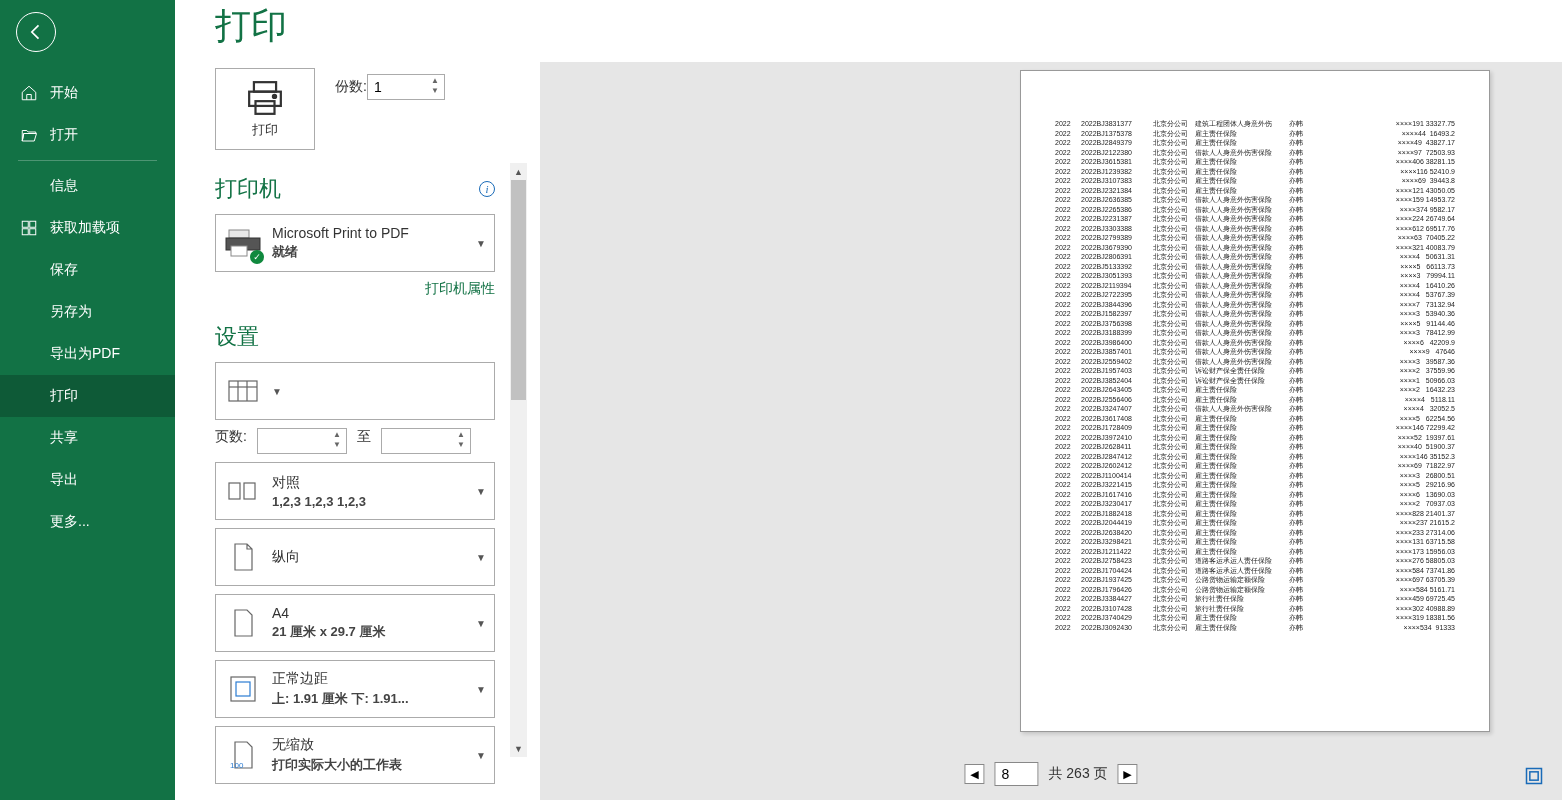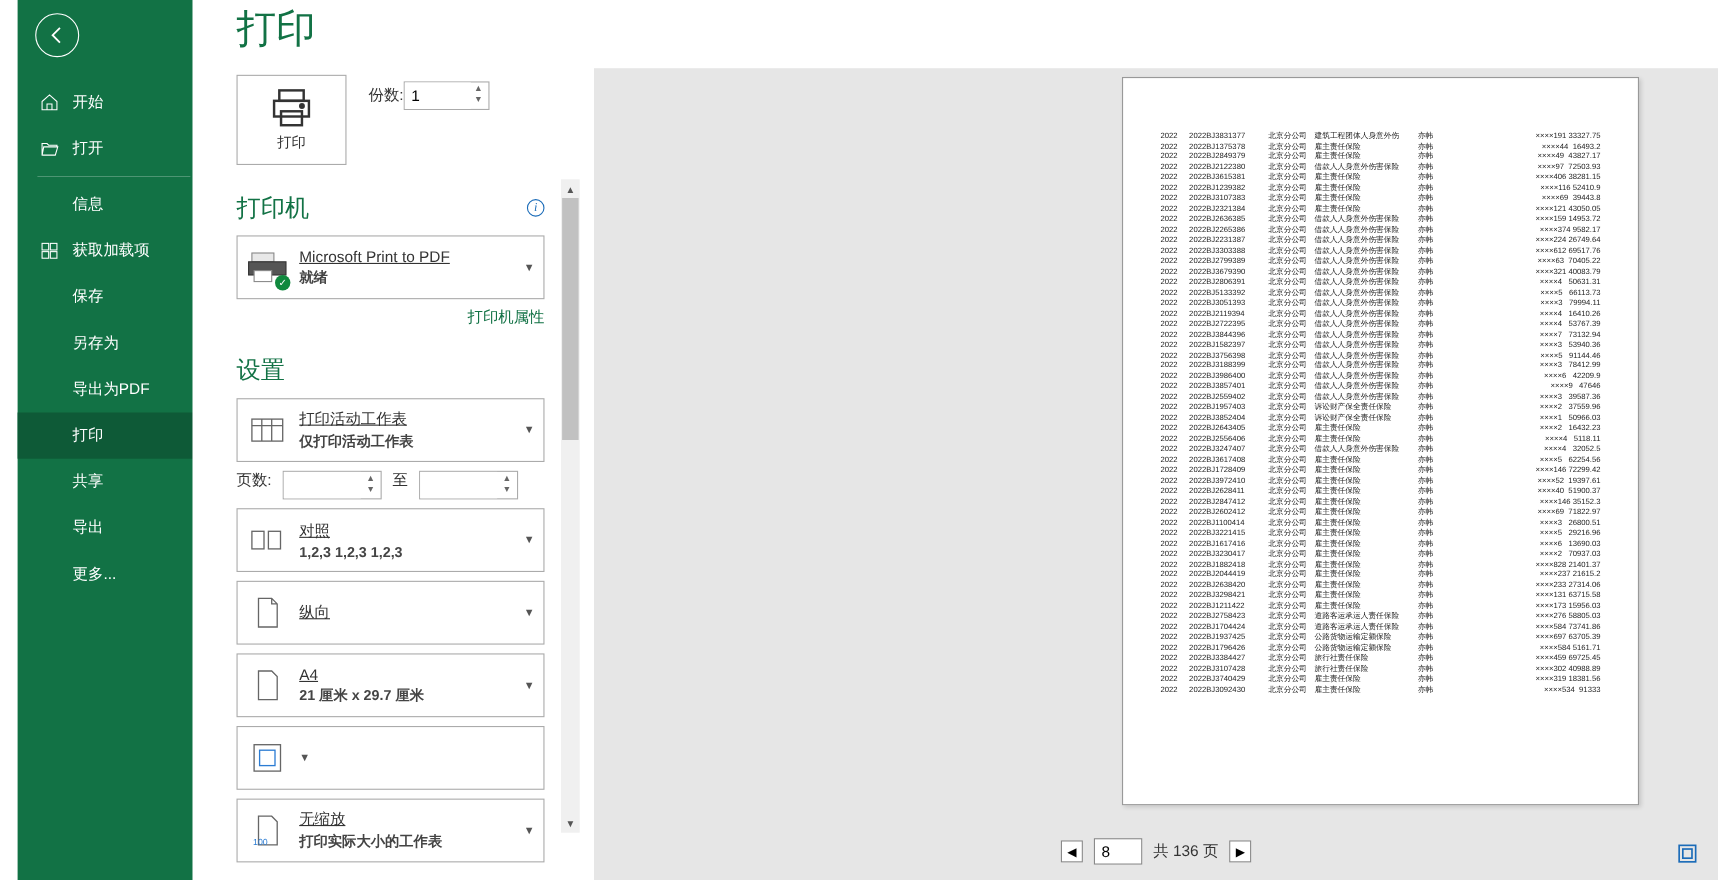--- a/index.html
+++ b/index.html
@@ -1,18 +1,18 @@
 <!DOCTYPE html>
 <html><head>
   <meta charset="utf-8">
   <style>
     * { margin: 0; padding: 0; box-sizing: border-box; font-family: "Microsoft YaHei", "Segoe UI", sans-serif; }
     body { background: #fff; overflow: hidden; width: 1562px; height: 800px; position: relative; }
     
-    .sidebar { position: absolute; left: 16px; top: 0; width: 175px; height: 800px; background: #127245; color: #fff; }
+    .sidebar { position: absolute; left: 0; top: 0; width: 175px; height: 800px; background: #127245; color: #fff; }
     .back-btn { display: flex; align-items: center; justify-content: center; width: 40px; height: 40px; margin: 12px 16px 20px; border: 1.5px solid #fff; border-radius: 50%; cursor: pointer; }
     .back-btn svg { width: 20px; height: 20px; fill: #fff; }
     
     .nav-item { display: flex; align-items: center; padding: 12px 20px; cursor: pointer; font-size: 14px; }
     .nav-item.active { background: #0e5a37; }
     .nav-item .nav-icon { width: 18px; height: 18px; margin-right: 12px; display: flex; align-items: center; justify-content: center; }
     .nav-item .nav-icon svg { width: 18px; height: 18px; fill: none; stroke: #fff; stroke-width: 1.3; }
     .nav-divider { border-top: 1px solid rgba(255,255,255,0.25); margin: 4px 18px; }
     .nav-noicon { padding-left: 50px; }
     
@@ -31,21 +31,21 @@
     .spinner input { border: none; width: 60px; height: 100%; padding: 0 6px; font-size: 14px; outline: none; }
     .spin-arrows { position: absolute; right: 2px; top: 0; bottom: 0; width: 14px; display: flex; flex-direction: column; justify-content: center; }
     .spin-arrows div { height: 10px; font-size: 8px; line-height: 8px; color: #666; cursor: pointer; text-align: center; }
     
     .sec-title { font-size: 22px; font-weight: 300; color: #127245; margin: 24px 0 10px 0; display: flex; align-items: center; justify-content: space-between; }
     .info-icon { width: 16px; height: 16px; border: 1.5px solid #1a6bb8; border-radius: 50%; color: #1a6bb8; font-size: 11px; display: flex; align-items: center; justify-content: center; font-family: Georgia, serif; font-style: italic; }
     
     .combo { border: 1px solid #ababab; height: 58px; display: flex; align-items: center; padding: 0 8px; position: relative; cursor: pointer; margin-bottom: 8px; }
     .combo .combo-icon { width: 38px; height: 38px; display: flex; align-items: center; justify-content: center; margin-right: 10px; flex-shrink: 0; }
     .combo .combo-text { flex: 1; }
-    .combo .line1 { font-size: 14px; color: #333; text-decoration: underline; }
+    .combo .line1 { font-size: 14px; color: #333; }
     .combo .line2 { font-size: 13px; color: #444; margin-top: 2px; font-weight: bold; }
     .combo .combo-arrow { font-size: 10px; color: #555; }
     
     .printer-icon { position: relative; }
     .printer-icon svg { width: 36px; height: 28px; }
     .printer-status { position: absolute; bottom: -2px; right: -2px; width: 14px; height: 14px; background: #10893e; border-radius: 50%; display: flex; align-items: center; justify-content: center; }
     .printer-status::after { content: '✓'; color: #fff; font-size: 9px; }
     
     .link { color: #127245; font-size: 14px; text-align: right; cursor: pointer; margin-bottom: 8px; }
     
@@ -191,24 +191,20 @@
 
     <div class="combo">
       <div class="combo-icon sheets-icon">
           <svg viewBox="0 0 32 32">
             <rect x="2" y="6" width="28" height="20"></rect>
             <line x1="2" y1="12" x2="30" y2="12"></line>
             <line x1="11" y1="6" x2="11" y2="26"></line>
             <line x1="20" y1="6" x2="20" y2="26"></line>
           </svg>
         </div>
-      <div class="combo-text">
-        <div class="line1">打印活动工作表</div>
-        <div class="line2">仅打印活动工作表</div>
-      </div>
       <span class="combo-arrow">▼</span>
     </div>
 
     <div class="pages-row">
       <span class="pages-label">页数:</span>
       <div class="small-spinner"><input type="text" value="" style=""><div class="spin-arrows">
             <div>▲</div>
             <div>▼</div>
           </div></div>
       <span class="pages-label">至</span>
@@ -257,20 +253,25 @@
       <span class="combo-arrow">▼</span>
     </div>
 
     <div class="combo">
       <div class="combo-icon margin-icon">
           <svg viewBox="0 0 32 32">
             <rect x="4" y="4" width="24" height="24"></rect>
             <rect x="9" y="9" width="14" height="14" stroke="#2b7cd3"></rect>
           </svg>
         </div>
+      <div class="combo-text">
+        <div class="line1">正常边距</div>
+        <div class="line2"></div>
+        <div class="line2">上: 1.91 厘米 下: 1.91...</div>
+      </div>
       <span class="combo-arrow">▼</span>
     </div>
 
     <div class="combo" style="position:relative;">
       <div class="combo-icon scale-icon" style="position:relative;">
           <svg viewBox="0 0 32 32">
             <path d="M8 3h12l5 5v21H8z"></path>
           </svg>
           <span class="scale-num">100</span>
         </div>
@@ -288,21 +289,21 @@
     <div class="scrollbar-arrow" style="bottom:-17px">▼</div>
   </div>
 
   <div class="preview-area">
     <div class="preview-page">
       <div class="data-table" id="preview-rows"><div class="data-row"><span class="c1">2022</span><span class="c2">2022BJ3831377</span><span class="c3">北京分公司</span><span class="c4">建筑工程团体人身意外伤</span><span class="c5">亦帏</span><span class="c6">××××191 33327.75</span></div><div class="data-row"><span class="c1">2022</span><span class="c2">2022BJ1375378</span><span class="c3">北京分公司</span><span class="c4">雇主责任保险</span><span class="c5">亦帏</span><span class="c6">××××44  16493.2</span></div><div class="data-row"><span class="c1">2022</span><span class="c2">2022BJ2849379</span><span class="c3">北京分公司</span><span class="c4">雇主责任保险</span><span class="c5">亦帏</span><span class="c6">××××49  43827.17</span></div><div class="data-row"><span class="c1">2022</span><span class="c2">2022BJ2122380</span><span class="c3">北京分公司</span><span class="c4">借款人人身意外伤害保险</span><span class="c5">亦帏</span><span class="c6">××××97  72503.93</span></div><div class="data-row"><span class="c1">2022</span><span class="c2">2022BJ3615381</span><span class="c3">北京分公司</span><span class="c4">雇主责任保险</span><span class="c5">亦帏</span><span class="c6">××××406 38281.15</span></div><div class="data-row"><span class="c1">2022</span><span class="c2">2022BJ1239382</span><span class="c3">北京分公司</span><span class="c4">雇主责任保险</span><span class="c5">亦帏</span><span class="c6">××××116 52410.9</span></div><div class="data-row"><span class="c1">2022</span><span class="c2">2022BJ3107383</span><span class="c3">北京分公司</span><span class="c4">雇主责任保险</span><span class="c5">亦帏</span><span class="c6">××××69  39443.8</span></div><div class="data-row"><span class="c1">2022</span><span class="c2">2022BJ2321384</span><span class="c3">北京分公司</span><span class="c4">雇主责任保险</span><span class="c5">亦帏</span><span class="c6">××××121 43050.05</span></div><div class="data-row"><span class="c1">2022</span><span class="c2">2022BJ2636385</span><span class="c3">北京分公司</span><span class="c4">借款人人身意外伤害保险</span><span class="c5">亦帏</span><span class="c6">××××159 14953.72</span></div><div class="data-row"><span class="c1">2022</span><span class="c2">2022BJ2265386</span><span class="c3">北京分公司</span><span class="c4">借款人人身意外伤害保险</span><span class="c5">亦帏</span><span class="c6">××××374 9582.17</span></div><div class="data-row"><span class="c1">2022</span><span class="c2">2022BJ2231387</span><span class="c3">北京分公司</span><span class="c4">借款人人身意外伤害保险</span><span class="c5">亦帏</span><span class="c6">××××224 26749.64</span></div><div class="data-row"><span class="c1">2022</span><span class="c2">2022BJ3303388</span><span class="c3">北京分公司</span><span class="c4">借款人人身意外伤害保险</span><span class="c5">亦帏</span><span class="c6">××××612 69517.76</span></div><div class="data-row"><span class="c1">2022</span><span class="c2">2022BJ2799389</span><span class="c3">北京分公司</span><span class="c4">借款人人身意外伤害保险</span><span class="c5">亦帏</span><span class="c6">××××63  70405.22</span></div><div class="data-row"><span class="c1">2022</span><span class="c2">2022BJ3679390</span><span class="c3">北京分公司</span><span class="c4">借款人人身意外伤害保险</span><span class="c5">亦帏</span><span class="c6">××××321 40083.79</span></div><div class="data-row"><span class="c1">2022</span><span class="c2">2022BJ2806391</span><span class="c3">北京分公司</span><span class="c4">借款人人身意外伤害保险</span><span class="c5">亦帏</span><span class="c6">××××4   50631.31</span></div><div class="data-row"><span class="c1">2022</span><span class="c2">2022BJ5133392</span><span class="c3">北京分公司</span><span class="c4">借款人人身意外伤害保险</span><span class="c5">亦帏</span><span class="c6">××××5   66113.73</span></div><div class="data-row"><span class="c1">2022</span><span class="c2">2022BJ3051393</span><span class="c3">北京分公司</span><span class="c4">借款人人身意外伤害保险</span><span class="c5">亦帏</span><span class="c6">××××3   79994.11</span></div><div class="data-row"><span class="c1">2022</span><span class="c2">2022BJ2119394</span><span class="c3">北京分公司</span><span class="c4">借款人人身意外伤害保险</span><span class="c5">亦帏</span><span class="c6">××××4   16410.26</span></div><div class="data-row"><span class="c1">2022</span><span class="c2">2022BJ2722395</span><span class="c3">北京分公司</span><span class="c4">借款人人身意外伤害保险</span><span class="c5">亦帏</span><span class="c6">××××4   53767.39</span></div><div class="data-row"><span class="c1">2022</span><span class="c2">2022BJ3844396</span><span class="c3">北京分公司</span><span class="c4">借款人人身意外伤害保险</span><span class="c5">亦帏</span><span class="c6">××××7   73132.94</span></div><div class="data-row"><span class="c1">2022</span><span class="c2">2022BJ1582397</span><span class="c3">北京分公司</span><span class="c4">借款人人身意外伤害保险</span><span class="c5">亦帏</span><span class="c6">××××3   53940.36</span></div><div class="data-row"><span class="c1">2022</span><span class="c2">2022BJ3756398</span><span class="c3">北京分公司</span><span class="c4">借款人人身意外伤害保险</span><span class="c5">亦帏</span><span class="c6">××××5   91144.46</span></div><div class="data-row"><span class="c1">2022</span><span class="c2">2022BJ3188399</span><span class="c3">北京分公司</span><span class="c4">借款人人身意外伤害保险</span><span class="c5">亦帏</span><span class="c6">××××3   78412.99</span></div><div class="data-row"><span class="c1">2022</span><span class="c2">2022BJ3986400</span><span class="c3">北京分公司</span><span class="c4">借款人人身意外伤害保险</span><span class="c5">亦帏</span><span class="c6">××××6   42209.9</span></div><div class="data-row"><span class="c1">2022</span><span class="c2">2022BJ3857401</span><span class="c3">北京分公司</span><span class="c4">借款人人身意外伤害保险</span><span class="c5">亦帏</span><span class="c6">××××9   47646</span></div><div class="data-row"><span class="c1">2022</span><span class="c2">2022BJ2559402</span><span class="c3">北京分公司</span><span class="c4">借款人人身意外伤害保险</span><span class="c5">亦帏</span><span class="c6">××××3   39587.36</span></div><div class="data-row"><span class="c1">2022</span><span class="c2">2022BJ1957403</span><span class="c3">北京分公司</span><span class="c4">诉讼财产保全责任保险</span><span class="c5">亦帏</span><span class="c6">××××2   37559.96</span></div><div class="data-row"><span class="c1">2022</span><span class="c2">2022BJ3852404</span><span class="c3">北京分公司</span><span class="c4">诉讼财产保全责任保险</span><span class="c5">亦帏</span><span class="c6">××××1   50966.03</span></div><div class="data-row"><span class="c1">2022</span><span class="c2">2022BJ2643405</span><span class="c3">北京分公司</span><span class="c4">雇主责任保险</span><span class="c5">亦帏</span><span class="c6">××××2   16432.23</span></div><div class="data-row"><span class="c1">2022</span><span class="c2">2022BJ2556406</span><span class="c3">北京分公司</span><span class="c4">雇主责任保险</span><span class="c5">亦帏</span><span class="c6">××××4   5118.11</span></div><div class="data-row"><span class="c1">2022</span><span class="c2">2022BJ3247407</span><span class="c3">北京分公司</span><span class="c4">借款人人身意外伤害保险</span><span class="c5">亦帏</span><span class="c6">××××4   32052.5</span></div><div class="data-row"><span class="c1">2022</span><span class="c2">2022BJ3617408</span><span class="c3">北京分公司</span><span class="c4">雇主责任保险</span><span class="c5">亦帏</span><span class="c6">××××5   62254.56</span></div><div class="data-row"><span class="c1">2022</span><span class="c2">2022BJ1728409</span><span class="c3">北京分公司</span><span class="c4">雇主责任保险</span><span class="c5">亦帏</span><span class="c6">××××146 72299.42</span></div><div class="data-row"><span class="c1">2022</span><span class="c2">2022BJ3972410</span><span class="c3">北京分公司</span><span class="c4">雇主责任保险</span><span class="c5">亦帏</span><span class="c6">××××52  19397.61</span></div><div class="data-row"><span class="c1">2022</span><span class="c2">2022BJ2628411</span><span class="c3">北京分公司</span><span class="c4">雇主责任保险</span><span class="c5">亦帏</span><span class="c6">××××40  51900.37</span></div><div class="data-row"><span class="c1">2022</span><span class="c2">2022BJ2847412</span><span class="c3">北京分公司</span><span class="c4">雇主责任保险</span><span class="c5">亦帏</span><span class="c6">××××146 35152.3</span></div><div class="data-row"><span class="c1">2022</span><span class="c2">2022BJ2602412</span><span class="c3">北京分公司</span><span class="c4">雇主责任保险</span><span class="c5">亦帏</span><span class="c6">××××69  71822.97</span></div><div class="data-row"><span class="c1">2022</span><span class="c2">2022BJ1100414</span><span class="c3">北京分公司</span><span class="c4">雇主责任保险</span><span class="c5">亦帏</span><span class="c6">××××3   26800.51</span></div><div class="data-row"><span class="c1">2022</span><span class="c2">2022BJ3221415</span><span class="c3">北京分公司</span><span class="c4">雇主责任保险</span><span class="c5">亦帏</span><span class="c6">××××5   29216.96</span></div><div class="data-row"><span class="c1">2022</span><span class="c2">2022BJ1617416</span><span class="c3">北京分公司</span><span class="c4">雇主责任保险</span><span class="c5">亦帏</span><span class="c6">××××6   13690.03</span></div><div class="data-row"><span class="c1">2022</span><span class="c2">2022BJ3230417</span><span class="c3">北京分公司</span><span class="c4">雇主责任保险</span><span class="c5">亦帏</span><span class="c6">××××2   70937.03</span></div><div class="data-row"><span class="c1">2022</span><span class="c2">2022BJ1882418</span><span class="c3">北京分公司</span><span class="c4">雇主责任保险</span><span class="c5">亦帏</span><span class="c6">××××828 21401.37</span></div><div class="data-row"><span class="c1">2022</span><span class="c2">2022BJ2044419</span><span class="c3">北京分公司</span><span class="c4">雇主责任保险</span><span class="c5">亦帏</span><span class="c6">××××237 21615.2</span></div><div class="data-row"><span class="c1">2022</span><span class="c2">2022BJ2638420</span><span class="c3">北京分公司</span><span class="c4">雇主责任保险</span><span class="c5">亦帏</span><span class="c6">××××233 27314.06</span></div><div class="data-row"><span class="c1">2022</span><span class="c2">2022BJ3298421</span><span class="c3">北京分公司</span><span class="c4">雇主责任保险</span><span class="c5">亦帏</span><span class="c6">××××131 63715.58</span></div><div class="data-row"><span class="c1">2022</span><span class="c2">2022BJ1211422</span><span class="c3">北京分公司</span><span class="c4">雇主责任保险</span><span class="c5">亦帏</span><span class="c6">××××173 15956.03</span></div><div class="data-row"><span class="c1">2022</span><span class="c2">2022BJ2758423</span><span class="c3">北京分公司</span><span class="c4">道路客运承运人责任保险</span><span class="c5">亦帏</span><span class="c6">××××276 58805.03</span></div><div class="data-row"><span class="c1">2022</span><span class="c2">2022BJ1704424</span><span class="c3">北京分公司</span><span class="c4">道路客运承运人责任保险</span><span class="c5">亦帏</span><span class="c6">××××584 73741.86</span></div><div class="data-row"><span class="c1">2022</span><span class="c2">2022BJ1937425</span><span class="c3">北京分公司</span><span class="c4">公路货物运输定额保险</span><span class="c5">亦帏</span><span class="c6">××××697 63705.39</span></div><div class="data-row"><span class="c1">2022</span><span class="c2">2022BJ1796426</span><span class="c3">北京分公司</span><span class="c4">公路货物运输定额保险</span><span class="c5">亦帏</span><span class="c6">××××584 5161.71</span></div><div class="data-row"><span class="c1">2022</span><span class="c2">2022BJ3384427</span><span class="c3">北京分公司</span><span class="c4">旅行社责任保险</span><span class="c5">亦帏</span><span class="c6">××××459 69725.45</span></div><div class="data-row"><span class="c1">2022</span><span class="c2">2022BJ3107428</span><span class="c3">北京分公司</span><span class="c4">旅行社责任保险</span><span class="c5">亦帏</span><span class="c6">××××302 40988.89</span></div><div class="data-row"><span class="c1">2022</span><span class="c2">2022BJ3740429</span><span class="c3">北京分公司</span><span class="c4">雇主责任保险</span><span class="c5">亦帏</span><span class="c6">××××319 18381.56</span></div><div class="data-row"><span class="c1">2022</span><span class="c2">2022BJ3092430</span><span class="c3">北京分公司</span><span class="c4">雇主责任保险</span><span class="c5">亦帏</span><span class="c6">××××534  91333</span></div></div>
     </div>
     <div class="pager">
       <div class="pager-btn">◀</div>
       <input class="pager-input" value="8" style="">
-      <span class="pager-text">共 136 页</span>
+      <span class="pager-text">共 263 页</span>
       <div class="pager-btn">▶</div>
     </div>
     <div class="fit-icon">
       <svg viewBox="0 0 24 24">
           <rect x="3" y="3" width="18" height="18"></rect>
           <rect x="7" y="7" width="10" height="10"></rect>
         </svg>
     </div>
   </div>
 </div>

